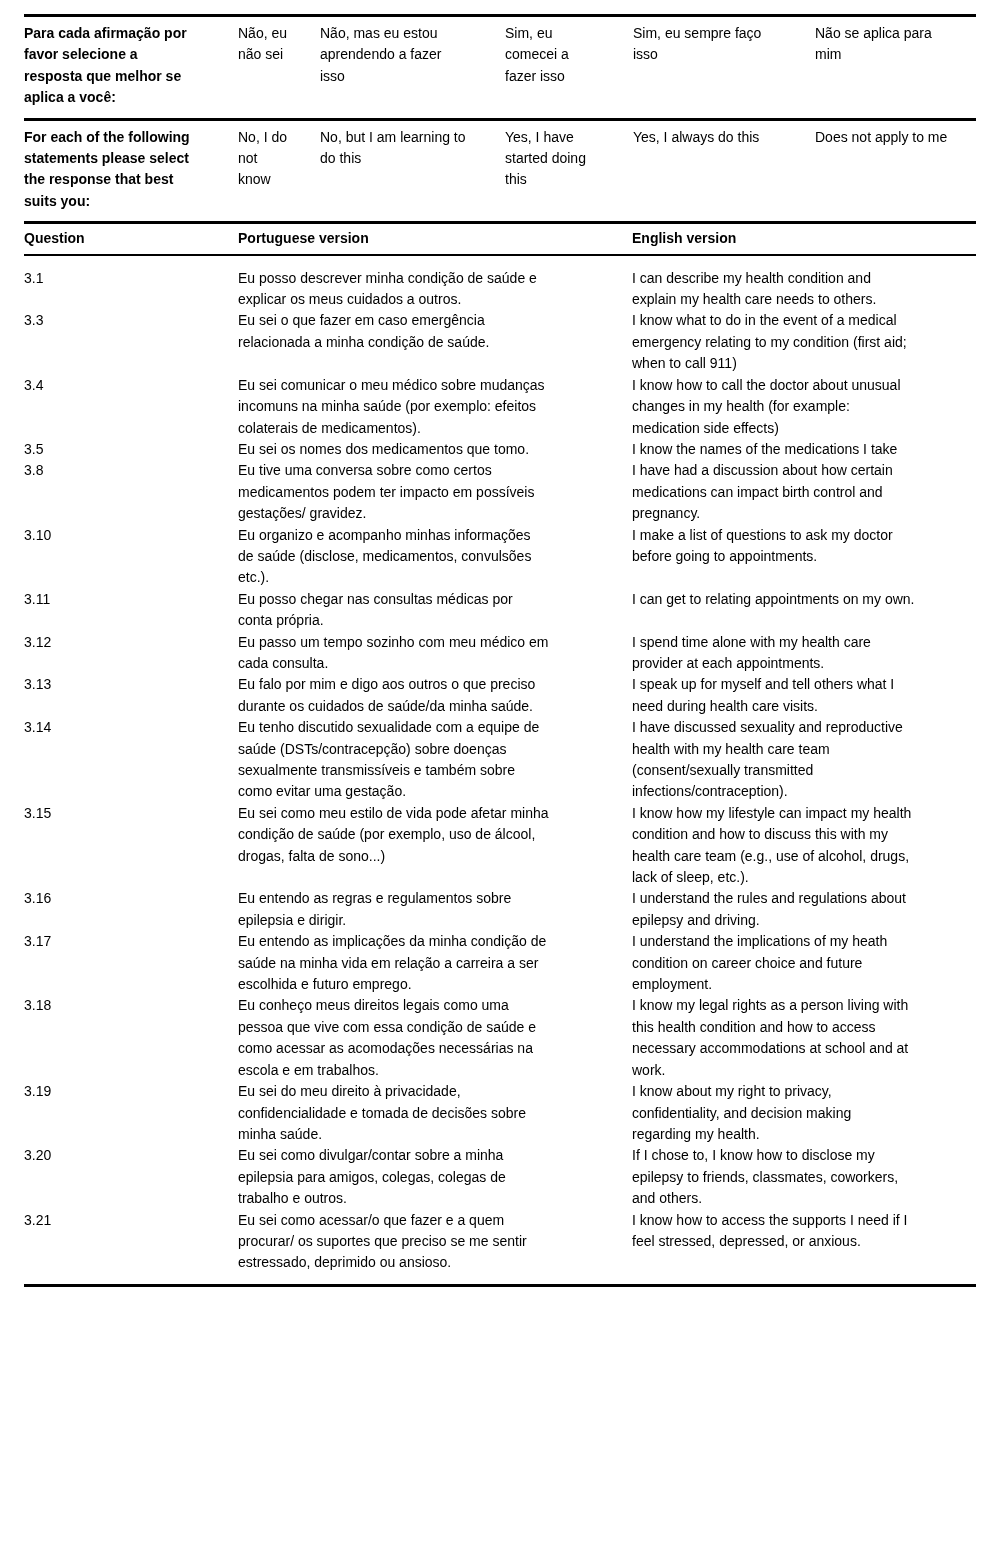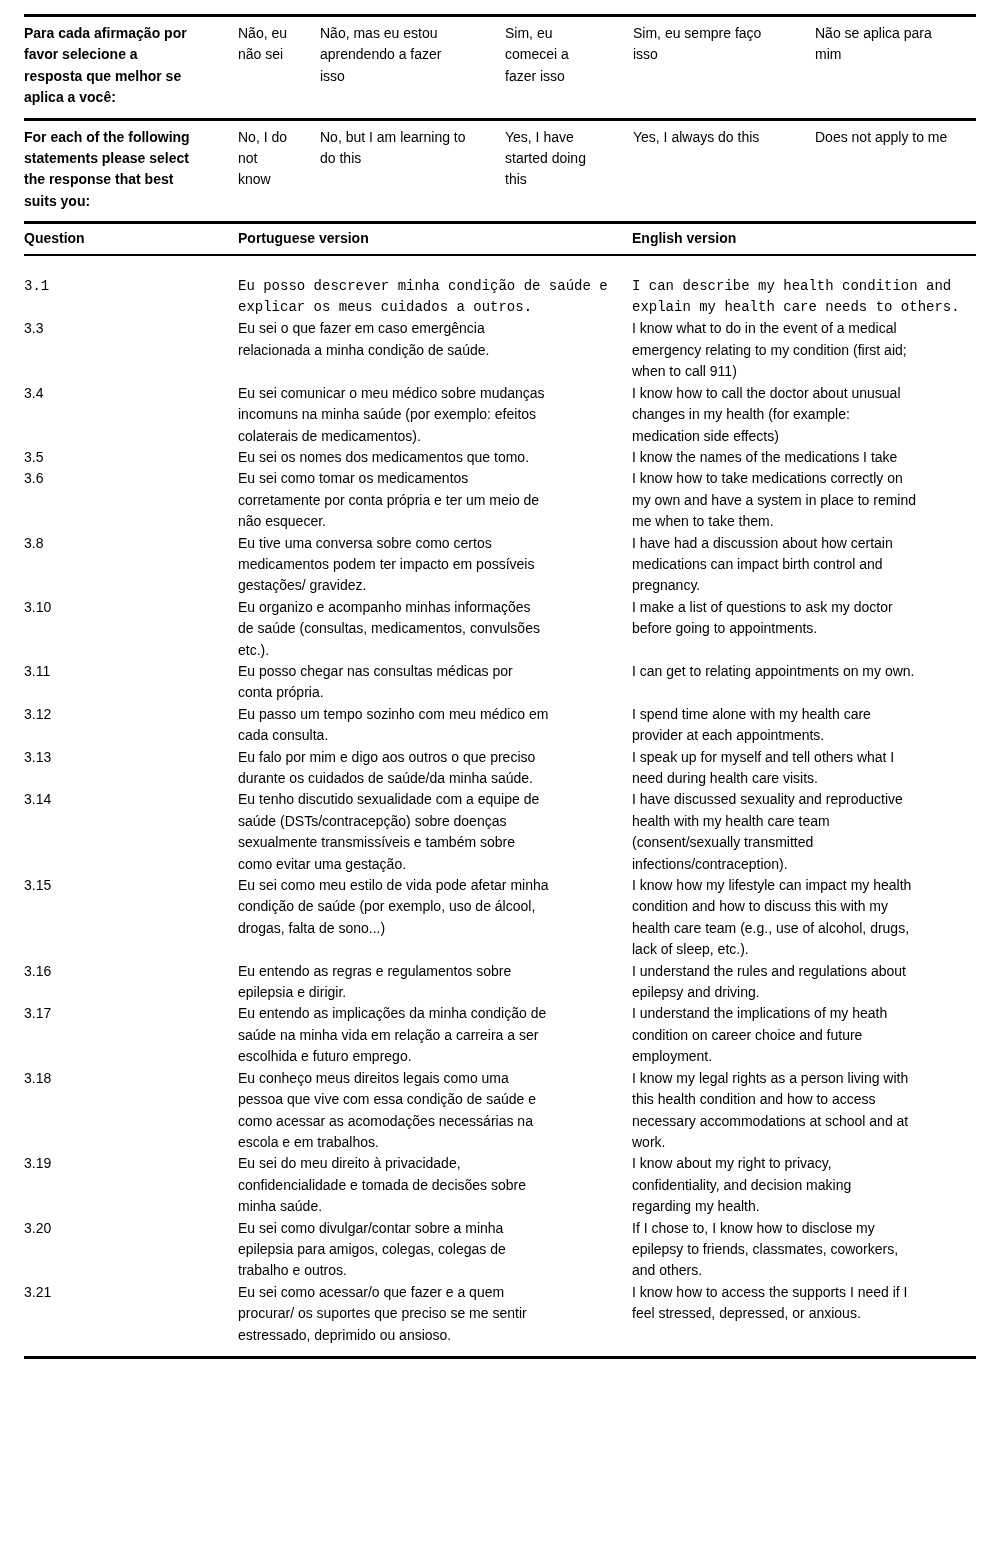--- a/index.html
+++ b/index.html
@@ -21,21 +21,21 @@
   .options-table { border-top: 3px solid #000; }
   .options-table td { border-bottom: 3px solid #000; padding: 6px 8px 9px 0; }
   .options-table td.prompt { font-weight: 700; }
   
   .questions-table thead th {
     font-weight: 700;
     border-bottom: 2px solid #000;
     padding: 4px 8px 4px 0;
   }
   .questions-table { border-bottom: 3px solid #000; }
-  .questions-table tbody tr:first-child td { padding-top: 20px; font-family: Liberation Mono, monospace; }
+  .questions-table tbody tr:first-child td { padding-top: 12px; }
   .questions-table tbody tr:last-child td { padding-bottom: 10px; }
 </style>
 </head>
 <body>
 
 <div class="page">
 
   <table class="options-table">
     <colgroup>
       <col style="width:214px">
@@ -124,46 +124,37 @@
 changes in my health (for example:
 medication side effects)</td>
     </tr>
 
     <tr>
       <td>3.5</td>
       <td>Eu sei os nomes dos medicamentos que tomo.</td>
       <td>I know the names of the medications I take</td>
     </tr>
 
-    <tr>
-      <td>3.6</td>
-      <td>Eu sei como tomar os medicamentos
-corretamente por conta própria e ter um meio de
-não esquecer.</td>
-      <td>I know how to take medications correctly on
-my own and have a system in place to remind
-me when to take them.</td>
-    </tr>
 
 
     <tr>
       <td>3.8</td>
       <td>Eu tive uma conversa sobre como certos
 medicamentos podem ter impacto em possíveis
 gestações/ gravidez.</td>
       <td>I have had a discussion about how certain
 medications can impact birth control and
 pregnancy.</td>
     </tr>
 
 
     <tr>
       <td>3.10</td>
       <td>Eu organizo e acompanho minhas informações
-de saúde (consultas, medicamentos, convulsões
+de saúde (disclose, medicamentos, convulsões
 etc.).</td>
       <td>I make a list of questions to ask my doctor
 before going to appointments.</td>
     </tr>
 
     <tr>
       <td>3.11</td>
       <td>Eu posso chegar nas consultas médicas por
 conta própria.</td>
       <td>I can get to relating appointments on my own.</td>

